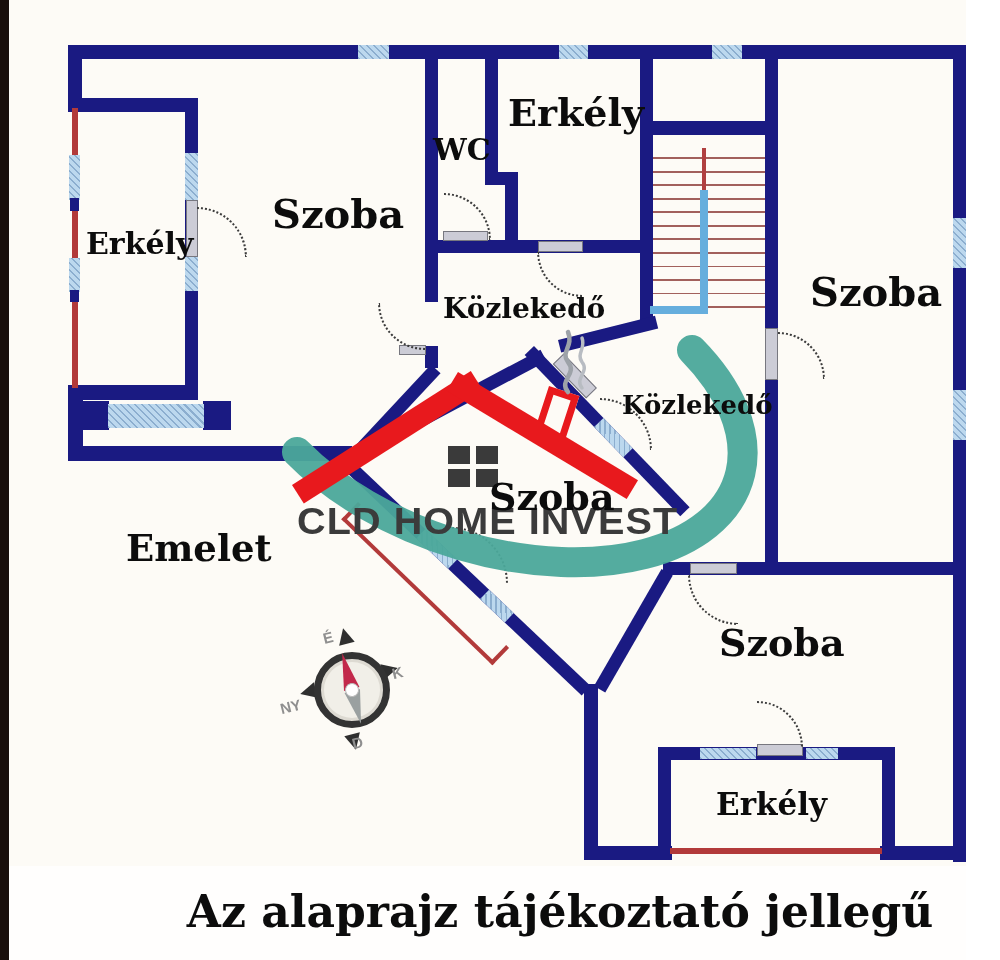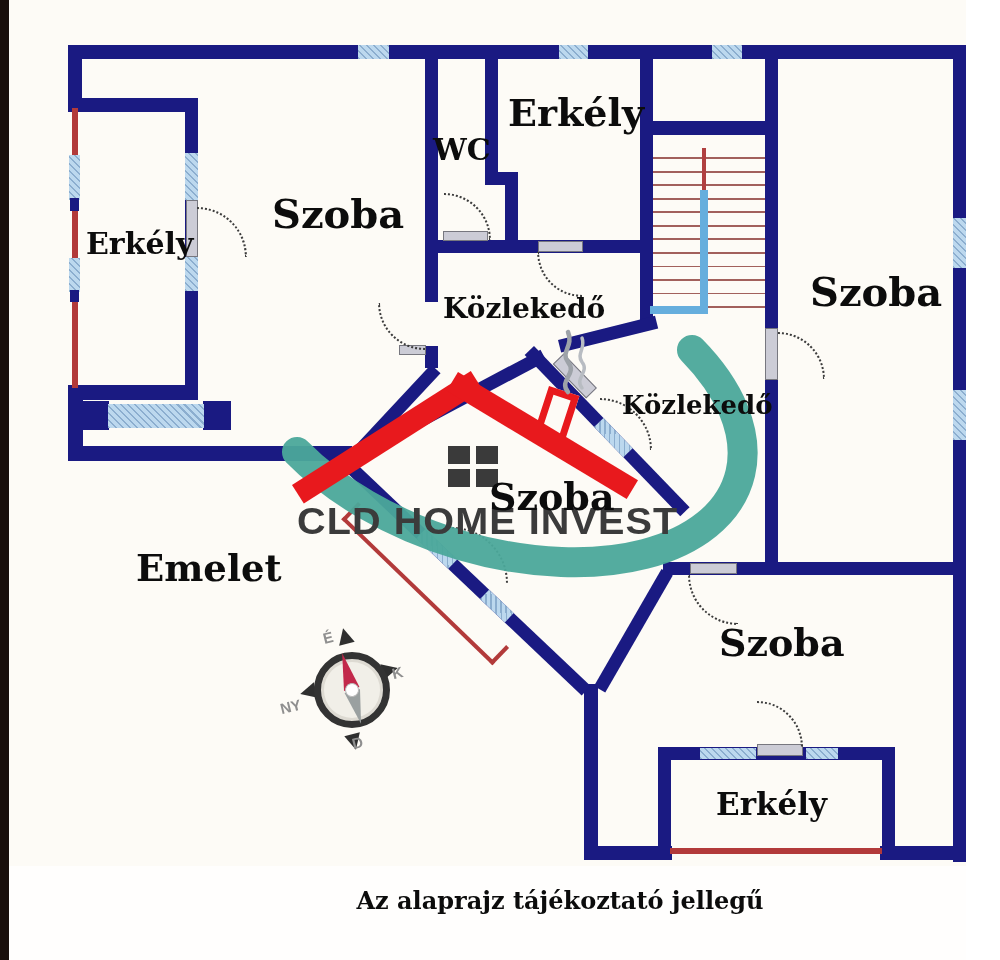--- a/index.html
+++ b/index.html
@@ -191,16 +191,16 @@
   <div class="lbl" style="left:272px;top:190px;font-size:40px;">Szoba</div>
   <div class="lbl" style="left:433px;top:132px;font-size:30px;">WC</div>
   <div class="lbl" style="left:508px;top:90px;font-size:38px;">Erkély</div>
   <div class="lbl" style="left:443px;top:292px;font-size:28px;">Közlekedő</div>
   <div class="lbl" style="left:810px;top:268px;font-size:40px;">Szoba</div>
   <div class="lbl" style="left:622px;top:390px;font-size:26px;">Közlekedő</div>
   <div class="lbl" style="left:489px;top:474px;font-size:38px;">Szoba</div>
   <div class="lbl" style="left:719px;top:620px;font-size:38px;">Szoba</div>
   <div class="lbl" style="left:716px;top:786px;font-size:31px;">Erkély</div>
 
-  <div class="lbl" style="left:136px;top:526px;font-size:37px;margin-top:20px;">Emelet</div>
-  <div class="lbl" style="left:140px;top:886px;width:840px;text-align:center;font-size:24px;">Az alaprajz tájékoztató jellegű</div>
+  <div class="lbl" style="left:126px;top:526px;font-size:37px;">Emelet</div>
+  <div class="lbl" style="left:140px;top:886px;width:840px;text-align:center;font-size:44px;">Az alaprajz tájékoztató jellegű</div>
 
 </div>
 
 </body></html>

